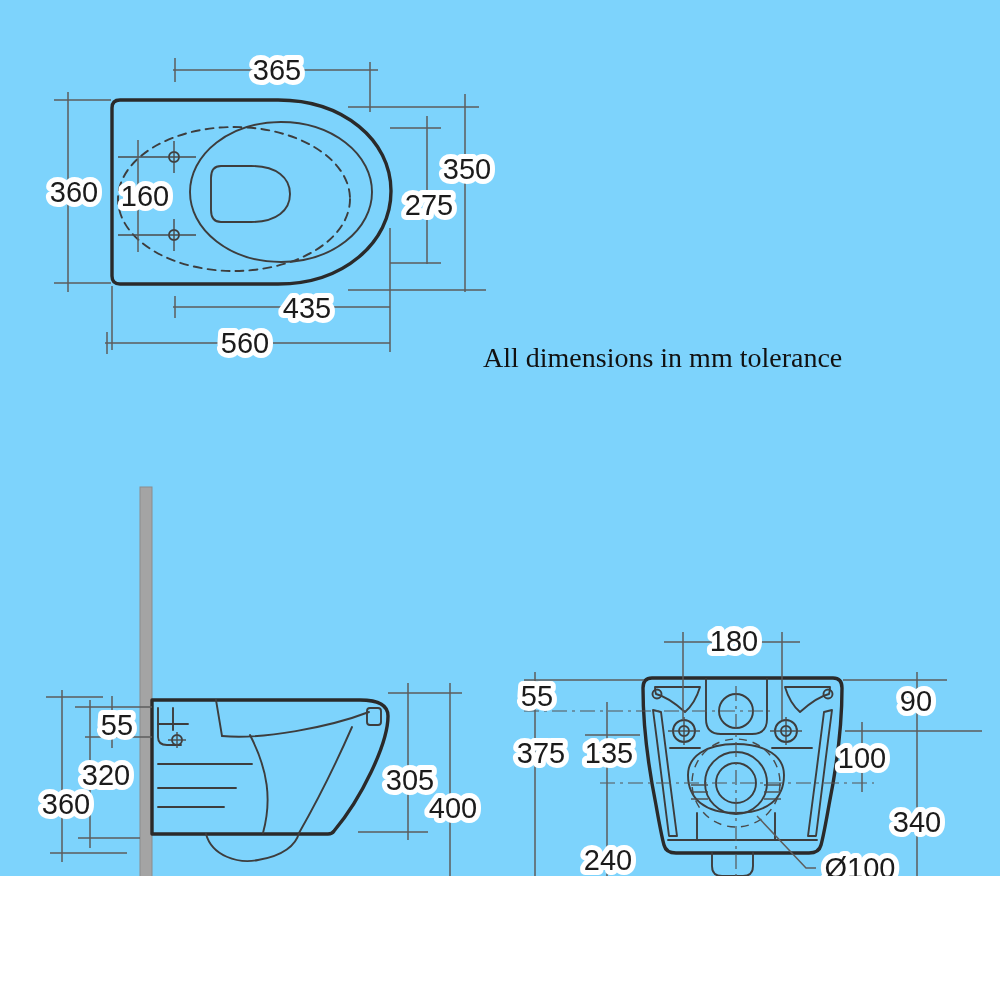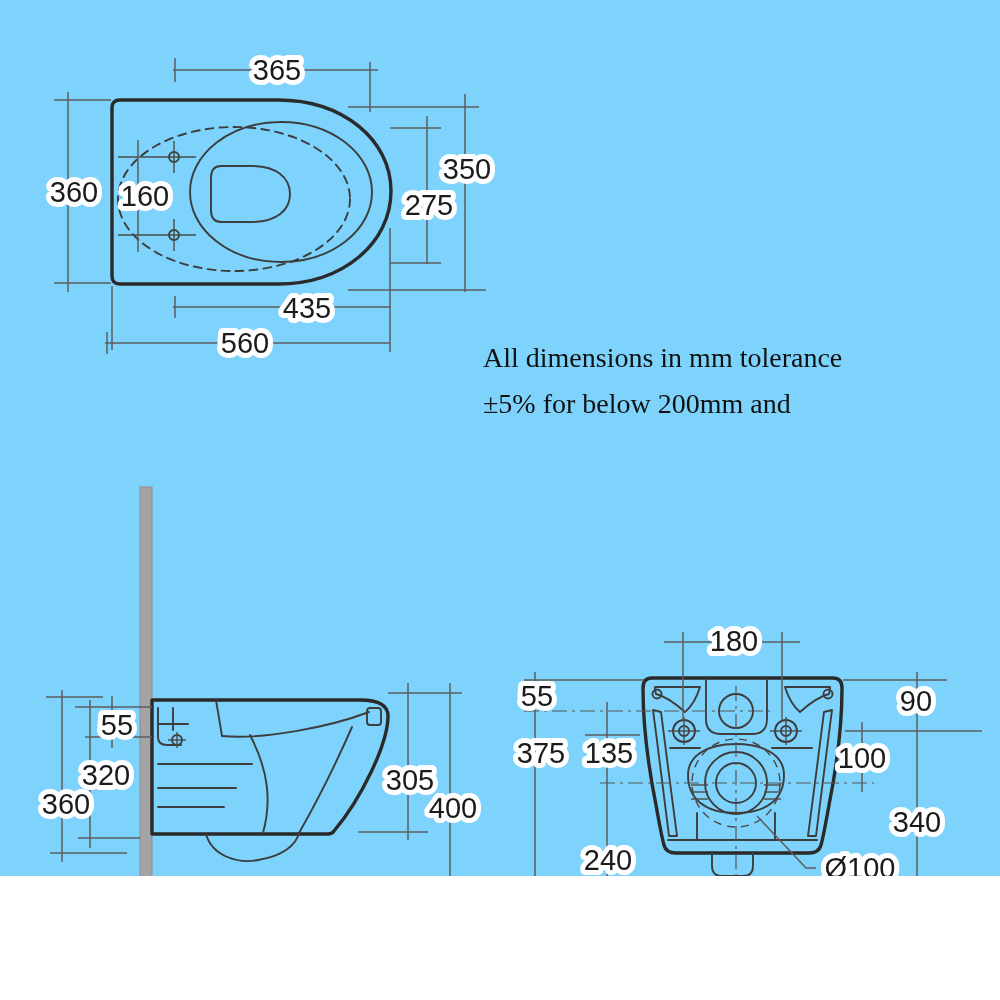--- a/index.html
+++ b/index.html
@@ -205,15 +205,14 @@
     <text class="dim" x="609" y="763">135</text>
     <text class="dim" x="862" y="768">100</text>
     <text class="dim" x="608" y="870">240</text>
     <text class="dim" x="917" y="832">340</text>
     <text class="dim" x="860" y="878">Ø100</text>
   </g>
 </svg>
 
   <div class="note">
     <div>All dimensions in mm tolerance</div>
-    <div>±5% for below 200mm and</div>
   </div>
 </div>
 
 </body></html>

